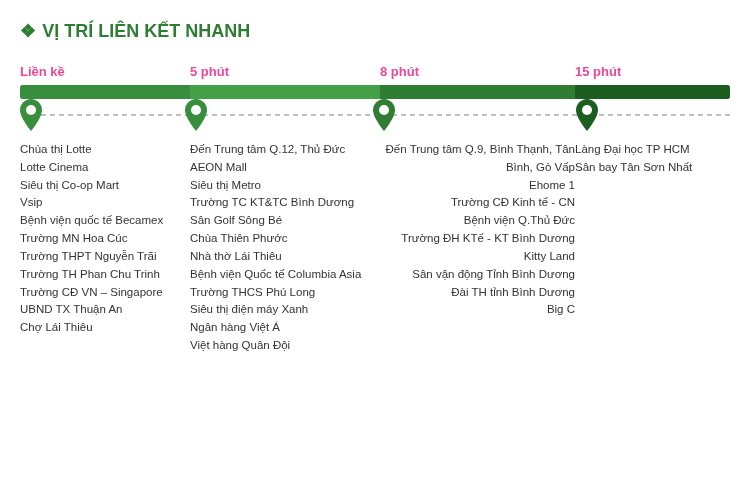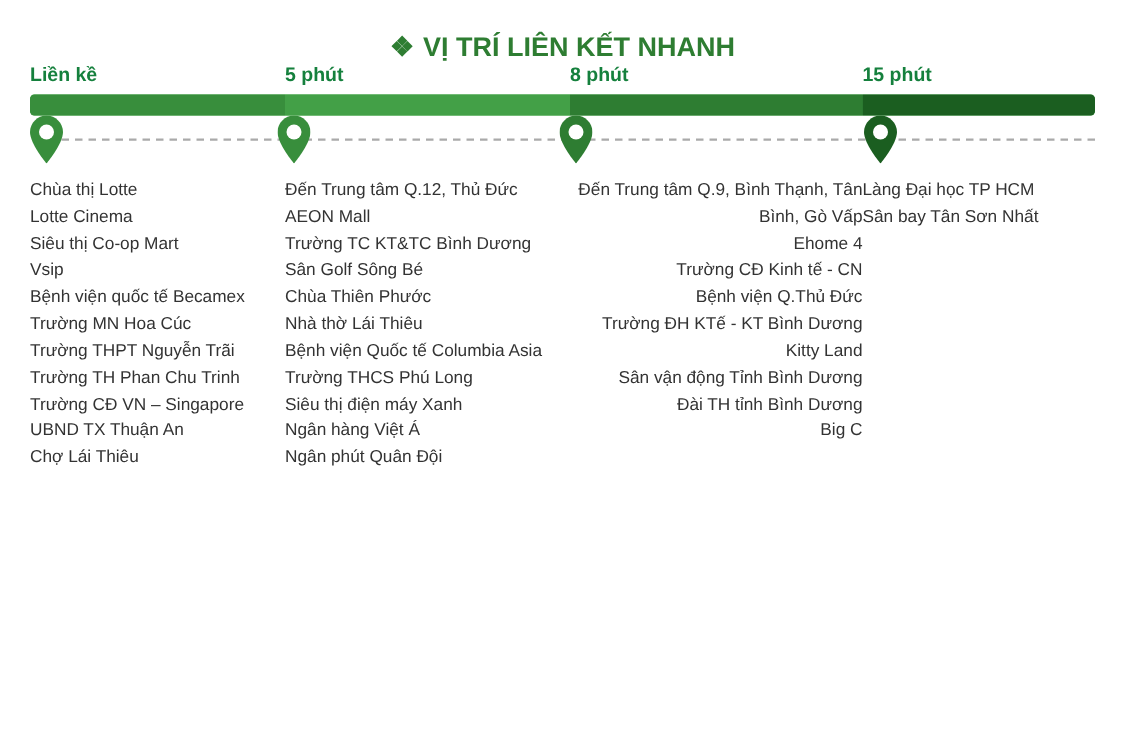--- a/index.html
+++ b/index.html
@@ -14,22 +14,22 @@
     }
 
     .container {
       width: 750px;
       height: 500px;
       padding: 20px 20px 10px 20px;
       position: relative;
     }
 
     .title-row {
-      text-align: center;
-      margin-bottom: 0;
+      text-align: left;
+      margin-bottom: 22px;
     }
 
     .title {
       font-size: 18px;
       font-weight: bold;
       color: #2e7d32;
     }
 
     .title-diamond {
       color: #2e7d32;
@@ -37,21 +37,21 @@
     }
 
     .timeline-labels {
       display: flex;
       margin-bottom: 6px;
     }
 
     .timeline-label {
       font-size: 13px;
       font-weight: bold;
-      color: #15803d;
+      color: #ec4899;
     }
 
     .label-lienke { width: 170px; }
     .label-5p { width: 190px; }
     .label-8p { width: 195px; }
     .label-15p { flex: 1; }
 
     
     .green-bar {
       height: 14px;
@@ -159,34 +159,35 @@
       <p>Trường THPT Nguyễn Trãi</p>
       <p>Trường TH Phan Chu Trinh</p>
       <p>Trường CĐ VN – Singapore</p>
       <p>UBND TX Thuận An</p>
       <p>Chợ Lái Thiêu</p>
     </div>
 
     <div class="col col-2">
       <p>Đến Trung tâm Q.12, Thủ Đức</p>
       <p>AEON Mall</p>
+      <p>Siêu thị Metro</p>
       <p>Trường TC KT&amp;TC Bình Dương</p>
       <p>Sân Golf Sông Bé</p>
       <p>Chùa Thiên Phước</p>
       <p>Nhà thờ Lái Thiêu</p>
       <p>Bệnh viện Quốc tế Columbia Asia</p>
       <p>Trường THCS Phú Long</p>
       <p>Siêu thị điện máy Xanh</p>
       <p>Ngân hàng Việt Á</p>
-      <p>Ngân phút Quân Đội</p>
+      <p>Việt hàng Quân Đội</p>
     </div>
 
     <div class="col col-3">
       <p>Đến Trung tâm Q.9, Bình Thạnh, Tân Bình, Gò Vấp</p>
-      <p>Ehome 4</p>
+      <p>Ehome 1</p>
       <p>Trường CĐ Kinh tế - CN</p>
       <p>Bệnh viện Q.Thủ Đức</p>
       <p>Trường ĐH KTế - KT Bình Dương</p>
       <p>Kitty Land</p>
       <p>Sân vận động Tỉnh Bình Dương</p>
       <p>Đài TH tỉnh Bình Dương</p>
       <p>Big C</p>
     </div>
 
     <div class="col col-4">

